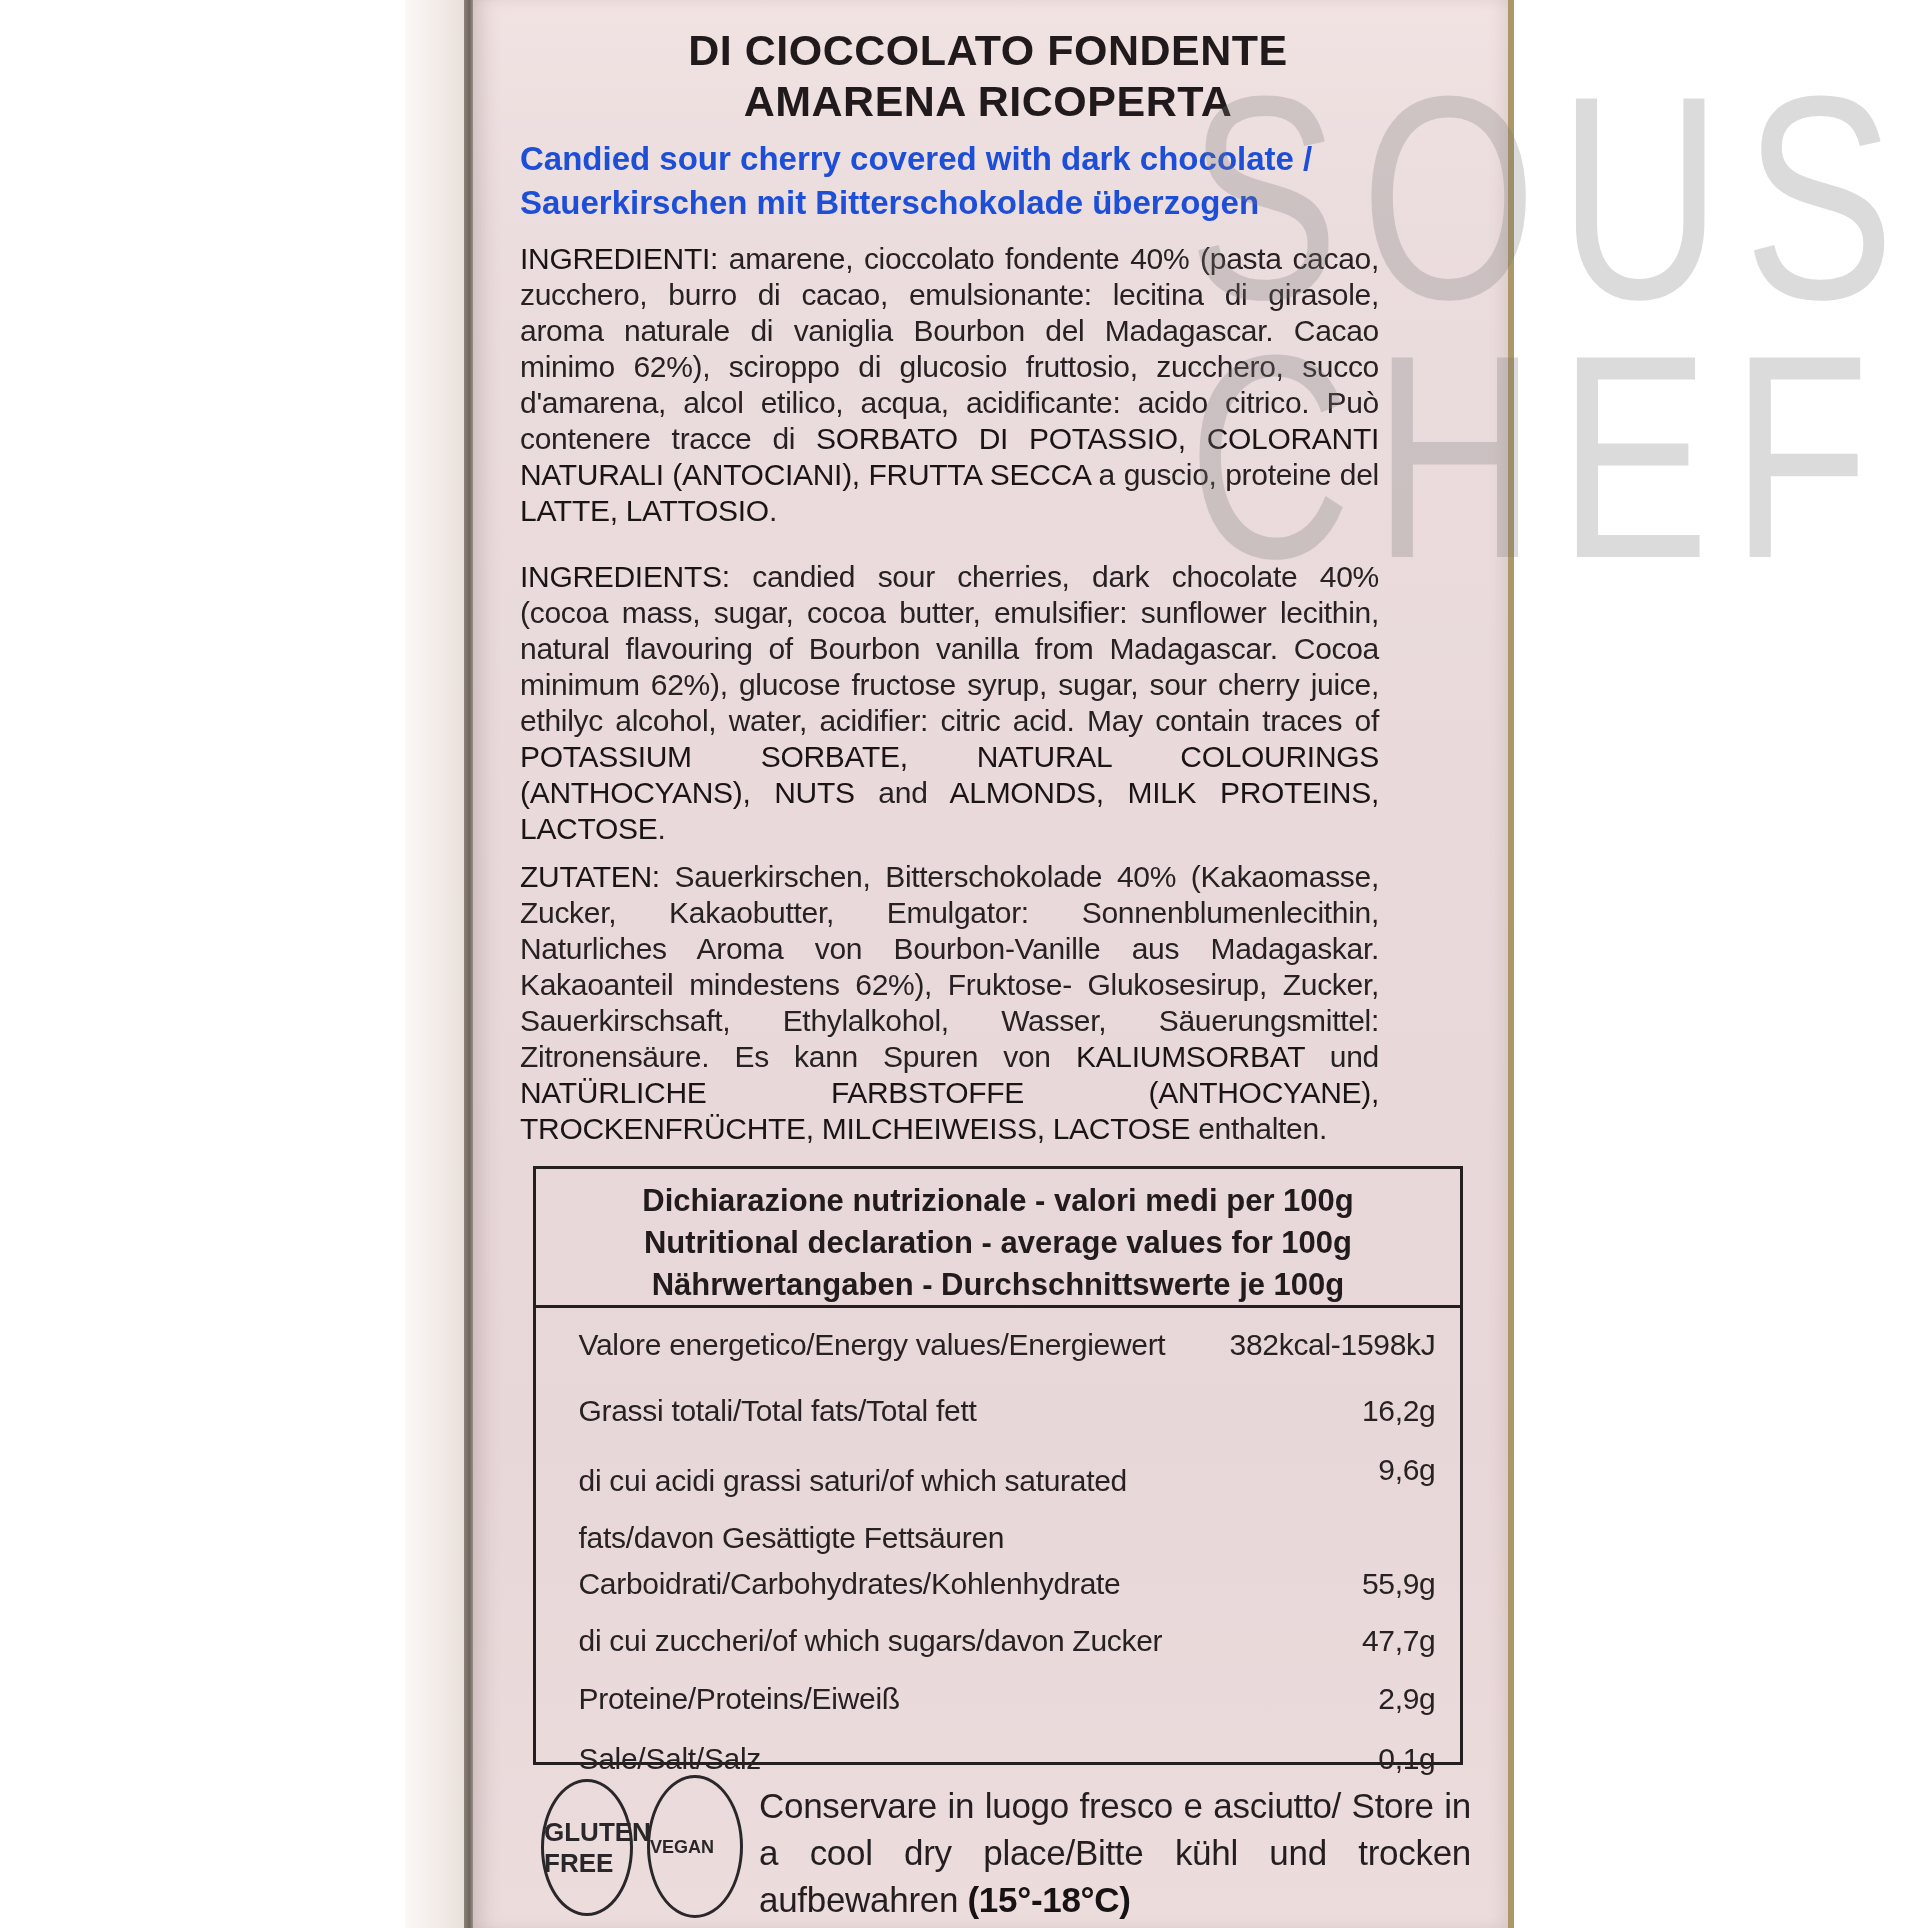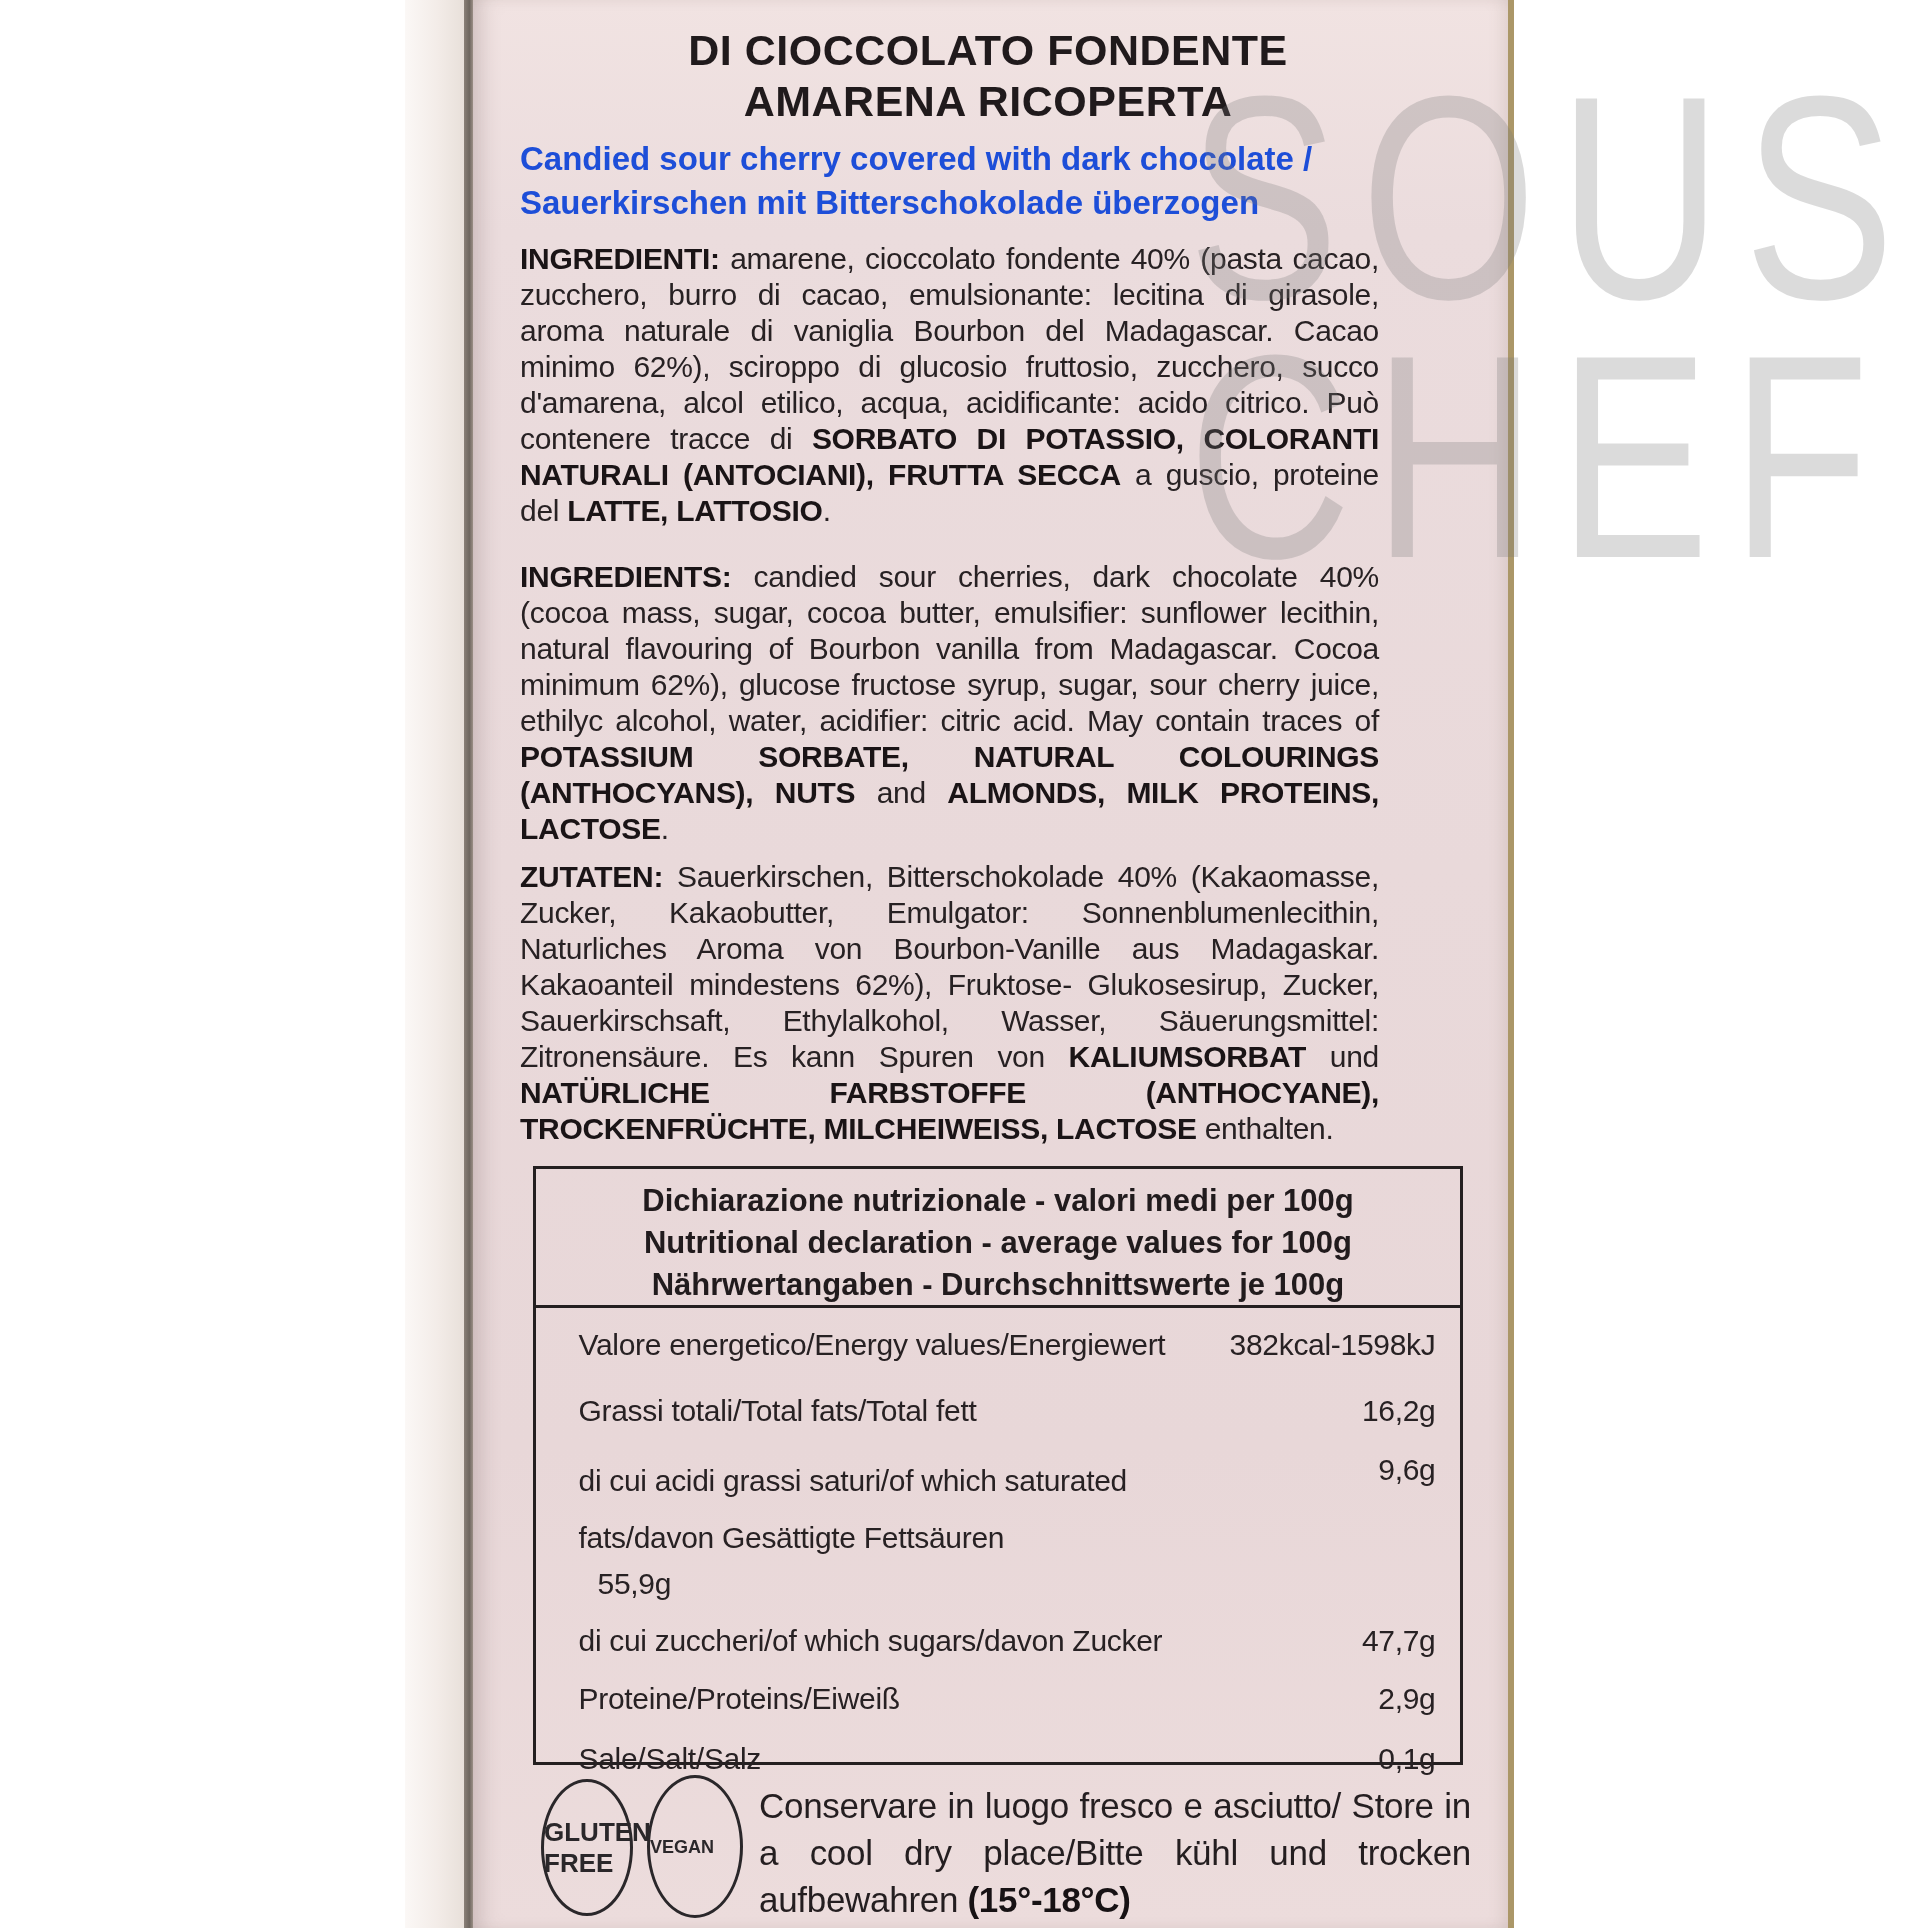--- a/index.html
+++ b/index.html
@@ -24,21 +24,21 @@
       pointer-events:none;z-index:50;}
   .wm.sous{left:1188px;top:52px;}
   .wm.chef{left:1188px;top:311px;}
   
   .title{position:absolute;left:508px;top:24.5px;width:960px;text-align:center;
     font-size:43px;font-weight:700;line-height:51px;letter-spacing:0.5px;color:#201a1c;}
   .subtitle{position:absolute;left:520px;top:137px;width:859px;
     font-size:33px;font-weight:700;line-height:44px;color:#1d4ed8;}
   .para{position:absolute;left:520px;width:859px;font-size:30px;line-height:36px;
     text-align:justify;letter-spacing:-0.3px;color:#272123;}
-  .para b{font-weight:700;color:#1a1416;}
+  .para b{font-weight:400;color:#1a1416;}
   .para.it{top:241px;}
   .para.en{top:559px;}
   .para.de{top:859px;}
   
   .ntable{position:absolute;left:533px;top:1166px;width:930px;height:599px;
     border:3.8px solid #241f20;box-sizing:border-box;}
   .nheader{height:125px;border-bottom:3.8px solid #241f20;text-align:center;
     padding-top:11.3px;font-size:31px;font-weight:700;line-height:42px;color:#211b1d;}
   .nrows{padding:0 24.5px;}
   .nrow{display:flex;justify-content:space-between;align-items:flex-start;
@@ -94,20 +94,21 @@
     </div>
     <div class="nrow r2">
       <div class="lbl">Grassi totali/Total fats/Total fett</div>
       <div class="val">16,2g</div>
     </div>
     <div class="nrow r3">
       <div class="lbl">di cui acidi grassi saturi/of which saturated fats/davon Gesättigte Fettsäuren</div>
       <div class="val">9,6g</div>
     </div>
     <div class="nrow r4">
+      <div class="lbl">Carboidrati/Carbohydrates/Kohlenhydrate</div>
       <div class="val">55,9g</div>
     </div>
     <div class="nrow r5">
       <div class="lbl">di cui zuccheri/of which sugars/davon Zucker</div>
       <div class="val">47,7g</div>
     </div>
     <div class="nrow r6">
       <div class="lbl">Proteine/Proteins/Eiweiß</div>
       <div class="val">2,9g</div>
     </div>

